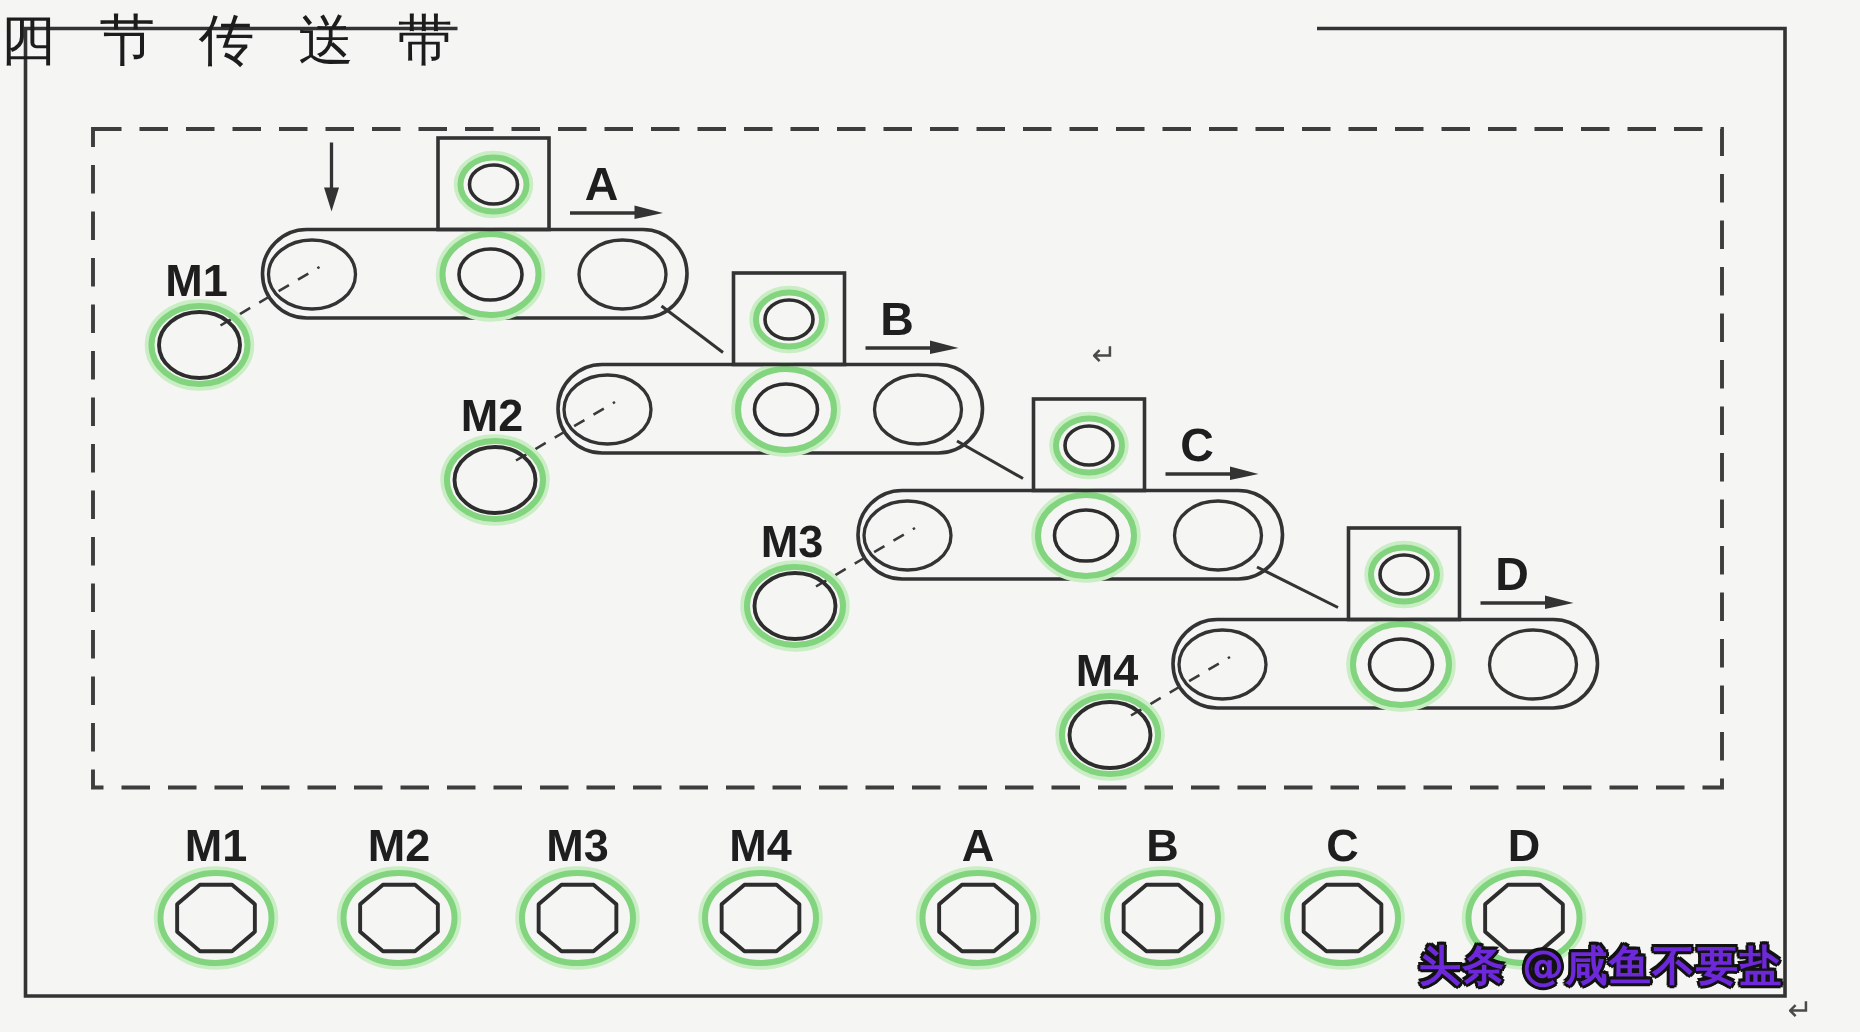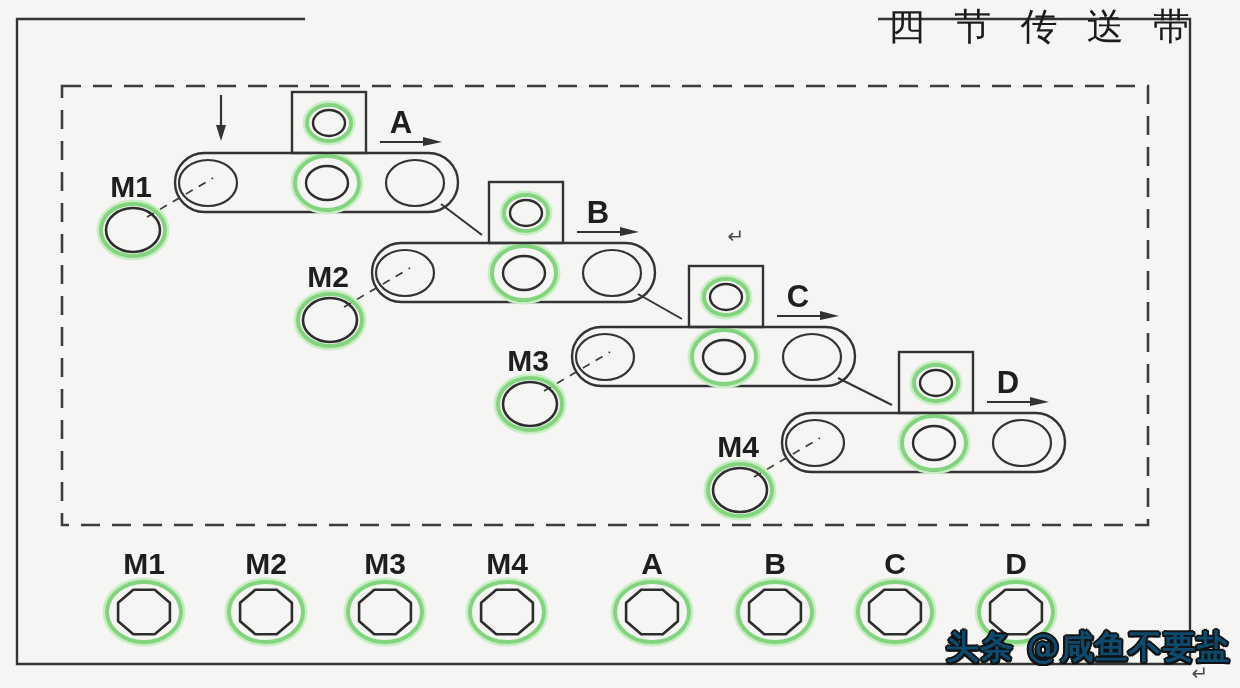--- a/index.html
+++ b/index.html
@@ -2,28 +2,28 @@
 <html><head>
 <meta charset="utf-8">
 <style>
   html,body{margin:0;padding:0;background:#f5f5f4;}
   .page{
     position:relative;width:1240px;height:688px;overflow:hidden;
     background:#f5f5f4;font-family:"Liberation Sans",sans-serif;
   }
   svg.canvas{position:absolute;left:0;top:0;}
   .title{
-    position:absolute;top:2px;left:0;width:1200px;text-align:right;
+    position:absolute;top:2px;left:0;width:1200px;text-align:left;
     font-family:"Liberation Serif","DejaVu Serif",serif;
     font-size:37px;letter-spacing:10px;color:#1c1c1c;white-space:nowrap;
   }
   .watermark{
     position:absolute;top:625px;left:946px;white-space:nowrap;
     font-family:"DejaVu Sans",sans-serif;font-weight:bold;
-    font-size:33px;letter-spacing:1px;color:#0c4a6e;
+    font-size:28px;letter-spacing:1px;color:#6d28d9;
     text-shadow:2px 0 0 #121212,-2px 0 0 #121212,0 2px 0 #121212,0 -2px 0 #121212,
                 1.5px 1.5px 0 #121212,-1.5px -1.5px 0 #121212,
                 1.5px -1.5px 0 #121212,-1.5px 1.5px 0 #121212;
   }
 </style>
 </head>
 <body>
 
 <div class="page">
   <svg id="diagram-svg" class="canvas" width="1240" height="688" viewBox="0 0 1240 688">

